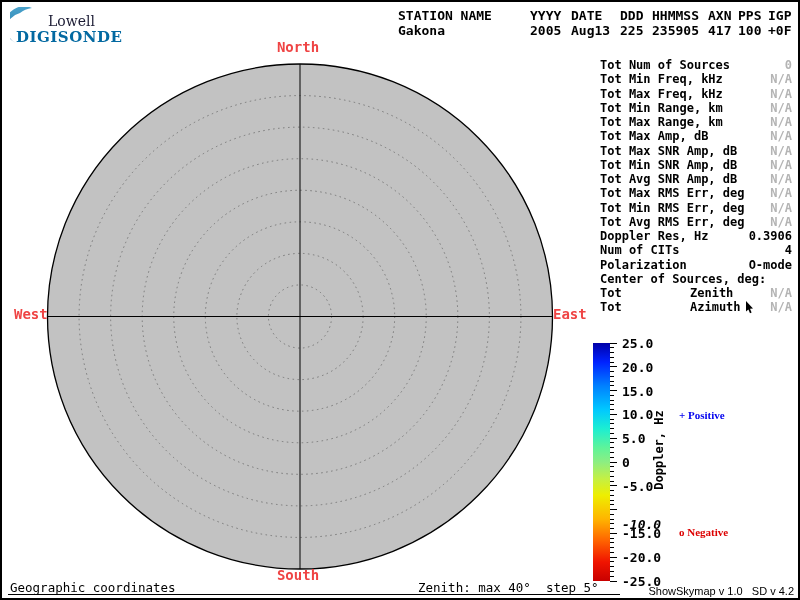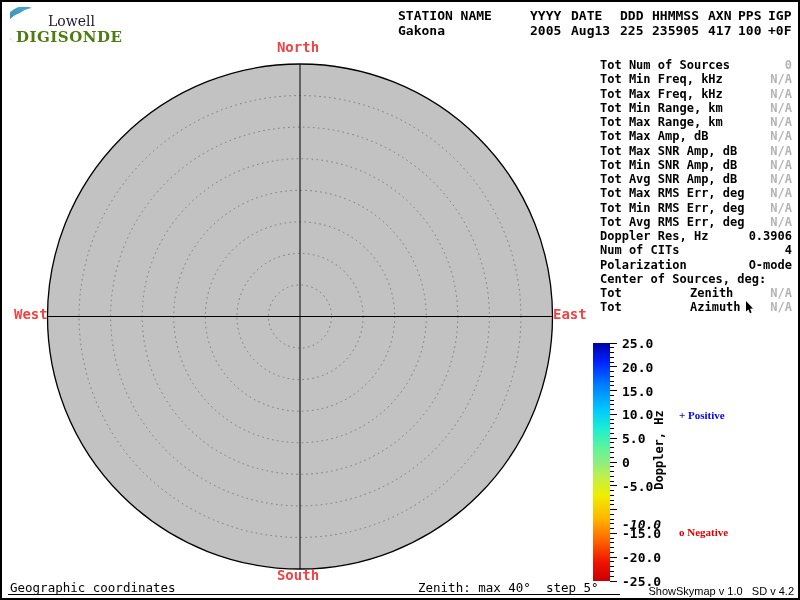--- a/index.html
+++ b/index.html
@@ -63,21 +63,21 @@
     <svg width="34" height="38" viewBox="0 0 34 38">
       <defs>
         <linearGradient id="cg" x1="0" y1="0" x2="0" y2="1">
           <stop offset="0" stop-color="#4aa3cc"></stop>
           <stop offset="1" stop-color="#1a6fa0"></stop>
         </linearGradient>
       </defs>
       <path d="M22,1 A18,18 0 0 0 6,36 A19,16.5 0 0 1 10,6 A20,14 0 0 1 22,1 Z" fill="url(#cg)"></path>
     </svg>
     <div class="logo-line1">Lowell</div>
-    <div class="logo-line2" style="color: #4d7c0f; text-align: right;">DIGISONDE</div>
+    <div class="logo-line2" style="color: #0369a1; text-align: right;">DIGISONDE</div>
   </div>
 
   <div id="header"><div class="h-col" style="width: 132px;"><div>STATION NAME</div><div>Gakona</div></div><div class="h-col" style="width: 41px;"><div>YYYY</div><div>2005</div></div><div class="h-col" style="width: 49px;"><div>DATE</div><div>Aug13</div></div><div class="h-col" style="width: 32px;"><div>DDD</div><div>225</div></div><div class="h-col" style="width: 56px;"><div>HHMMSS</div><div>235905</div></div><div class="h-col" style="width: 30px;"><div>AXN</div><div>417</div></div><div class="h-col" style="width: 30px;"><div>PPS</div><div>100</div></div><div class="h-col" style="width: 24px;"><div>IGP</div><div>+0F</div></div></div>
 
   <svg id="skymap-svg" width="520" height="520" viewBox="0 0 520 520">
       <circle cx="260" cy="259.5" r="252.5" fill="#c2c2c2" stroke="#000" stroke-width="1.3"></circle>
       <circle cx="260" cy="259.5" r="31.5625" fill="none" stroke="#787878" stroke-width="1" stroke-dasharray="1.5 3.5"></circle>
       <circle cx="260" cy="259.5" r="63.125" fill="none" stroke="#787878" stroke-width="1" stroke-dasharray="1.5 3.5"></circle>
       <circle cx="260" cy="259.5" r="94.6875" fill="none" stroke="#787878" stroke-width="1" stroke-dasharray="1.5 3.5"></circle>
       <circle cx="260" cy="259.5" r="126.25" fill="none" stroke="#787878" stroke-width="1" stroke-dasharray="1.5 3.5"></circle>

